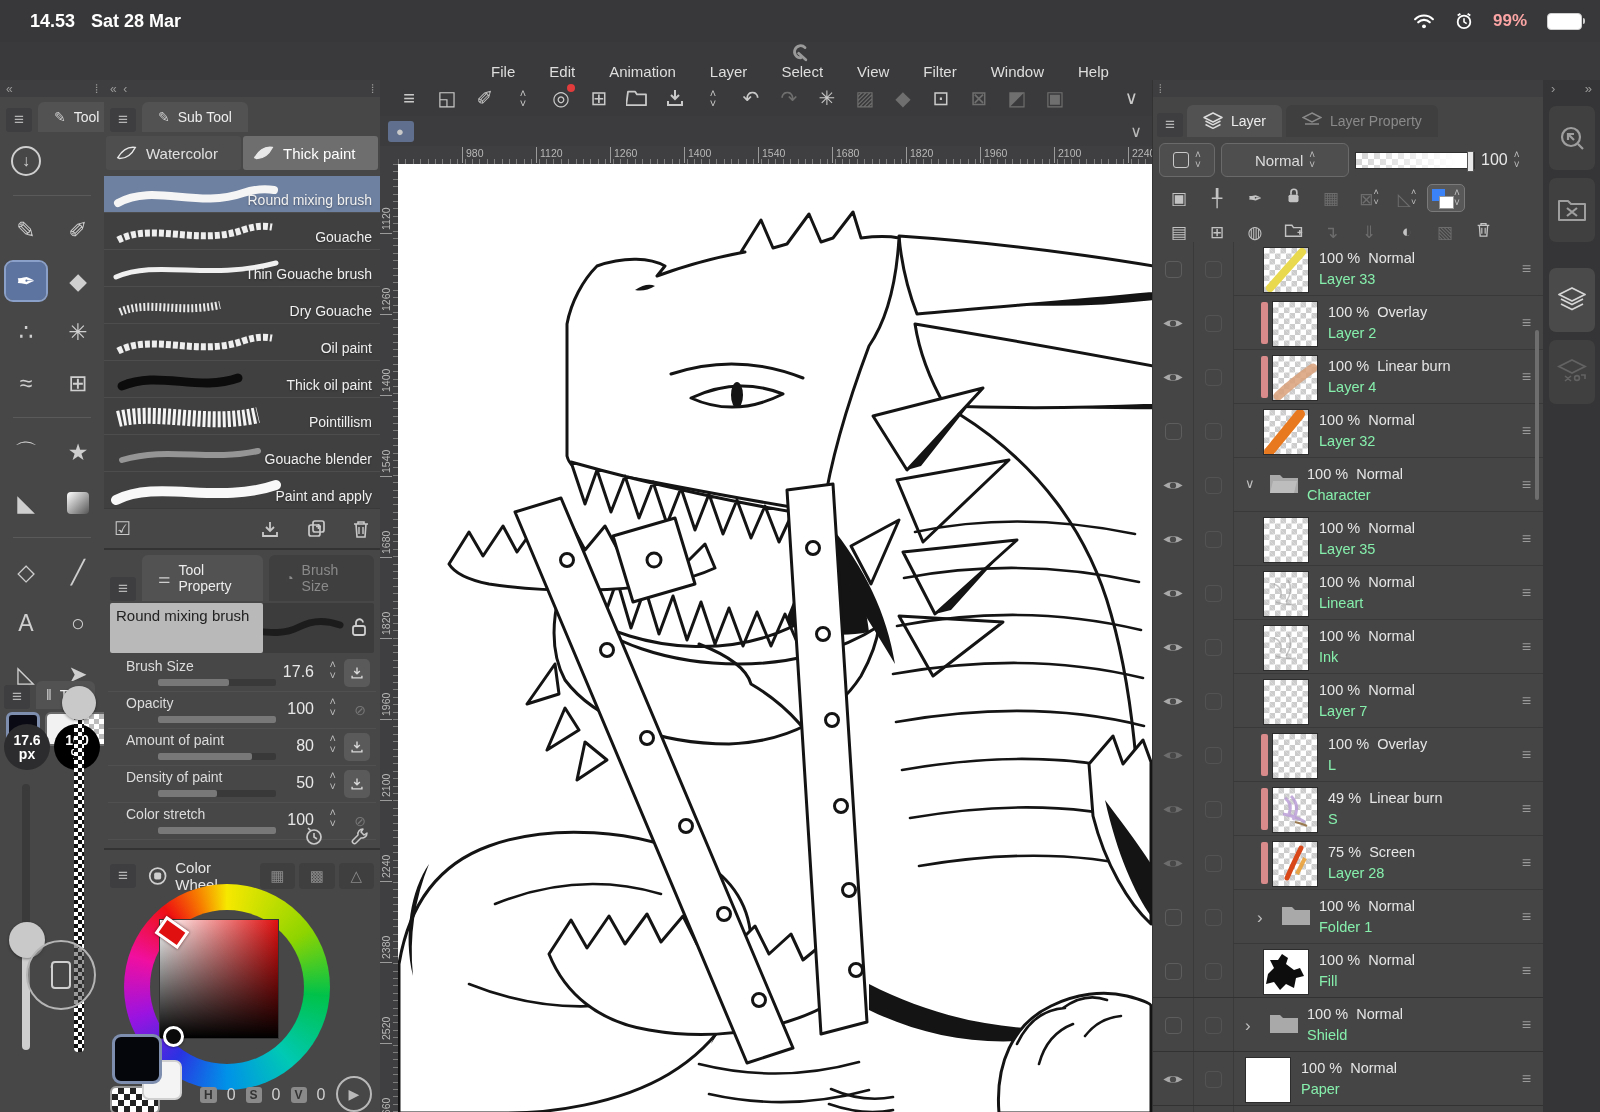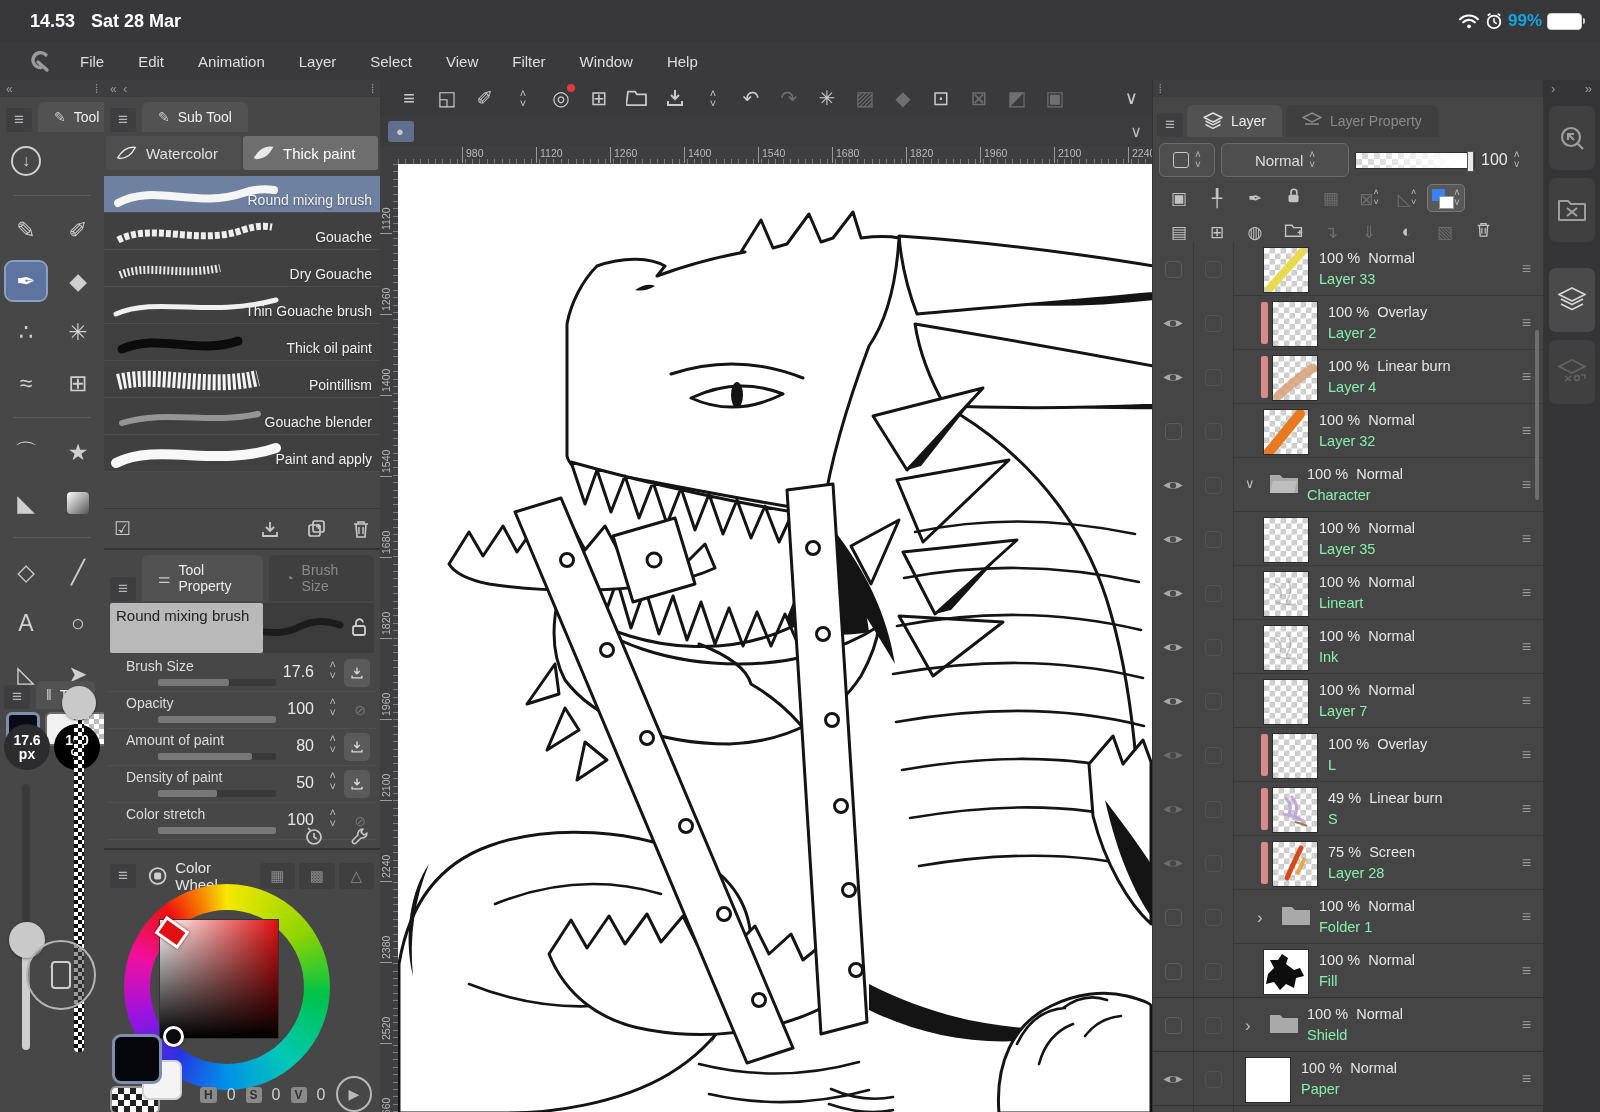--- a/index.html
+++ b/index.html
@@ -3,25 +3,25 @@
 <meta charset="utf-8">
 <style>
   html,body{margin:0;padding:0;background:#2e2e30;font-family:"Liberation Sans",sans-serif;
     -webkit-font-smoothing:antialiased;}
   #app{position:relative;width:1600px;height:1112px;overflow:hidden;background:#3a3a3c;color:#e3e3e3;}
   .abs{position:absolute;}
   
   #statusbar{left:0;top:0;width:1600px;height:42px;background:#38383a;display:flex;align-items:center;text-align:center;}
   #statusbar .time{font-size:18px;font-weight:bold;margin-left:30px;color:#fff;}
   #statusbar .date{font-size:18px;font-weight:bold;margin-left:16px;color:#fff;}
-  #status-right{position:absolute;right:18px;top:0;height:42px;display:flex;align-items:center;gap:5px;color:#0ea5e9;}
+  #status-right{position:absolute;right:18px;top:0;height:42px;display:flex;align-items:center;gap:20px;color:#fca5a5;}
   #status-right .pct{font-size:17px;font-weight:bold;}
   .batt{width:33px;height:15px;border:1.5px solid #cfcfcf;border-radius:4px;position:relative;background:#fff;}
   .batt:after{content:"";position:absolute;right:-4px;top:4px;width:2.5px;height:6px;background:#cfcfcf;border-radius:0 2px 2px 0;}
-  #menubar{left:0;top:42px;width:1600px;height:38px;background:#3a3a3c;display:flex;align-items:center;border-bottom:1px solid #2c2c2e;}
+  #menubar{left:0;top:42px;width:1600px;height:38px;background:#3a3a3c;display:flex;align-items:center;border-bottom:1px solid #2c2c2e;flex-direction:column;}
   #menubar .logo{margin-left:28px;margin-right:26px;width:26px;height:26px;}
   #menu-items{display:flex;gap:34px;font-size:15px;color:#dedede;}
   #menu-items span{cursor:default;}
   
   .panel{background:#474747;}
   .pstrip{height:17px;background:#3e3e40;color:#9a9a9a;font-size:12px;display:flex;align-items:center;padding:0 6px;justify-content:space-between;}
   .hamb{color:#b5b5b5;font-size:17px;padding:2px 8px;background:#3e3e40;border-radius:3px;}
   .tabrow{display:flex;align-items:flex-end;gap:6px;padding:5px 6px 0 6px;}
   .tab{background:#525252;border-radius:6px 6px 0 0;padding:7px 16px;font-size:14px;color:#ededed;display:flex;gap:8px;align-items:center;}
   .tab.inactive{background:#3f3f3f;color:#8a8a8a;}
@@ -303,29 +303,35 @@
           <span class="bname">Round mixing brush</span>
         </div>
         <div class="brushrow">
           <svg width="180" height="30" viewBox="0 0 180 30">
             <path d="M10 24 C45 6 90 30 135 14 C150 9 158 10 164 11" stroke="#eee" stroke-width="7" fill="none" stroke-dasharray="5 2" stroke-linecap="butt"></path>
           </svg>
           <span class="bname">Gouache</span>
         </div>
         <div class="brushrow">
           <svg width="180" height="30" viewBox="0 0 180 30">
-            <path d="M12 22 C40 10 70 24 112 15" stroke="#e8e8e8" stroke-width="8" fill="none" stroke-dasharray="2 2"></path>
-          </svg>
-          <span class="bname">Dry Gouache</span>
+            <path d="M8 24 C50 6 100 28 168 10" stroke="#f0f0f0" stroke-width="5" fill="none" stroke-linecap="round"></path>
+          </svg>
+          <span class="bname">Thin Gouache brush</span>
         </div>
         <div class="brushrow">
           <svg width="180" height="30" viewBox="0 0 180 30">
-            <path d="M8 24 C50 6 100 28 168 10" stroke="#f0f0f0" stroke-width="5" fill="none" stroke-linecap="round"></path>
-          </svg>
-          <span class="bname">Thin Gouache brush</span>
+            <path d="M12 22 C40 10 70 24 112 15" stroke="#e8e8e8" stroke-width="8" fill="none" stroke-dasharray="2 2"></path>
+          </svg>
+          <span class="bname">Dry Gouache</span>
+        </div>
+        <div class="brushrow">
+          <svg width="180" height="30" viewBox="0 0 180 30">
+            <path d="M10 24 C45 6 90 30 135 14 C150 9 158 10 164 11" stroke="#eee" stroke-width="7" fill="none" stroke-dasharray="5 2" stroke-linecap="butt"></path>
+          </svg>
+          <span class="bname">Oil paint</span>
         </div>
         <div class="brushrow">
           <svg width="180" height="30" viewBox="0 0 180 30">
             <path d="M14 22 C50 6 90 28 130 14" stroke="#0c0c0c" stroke-width="9" fill="none" stroke-linecap="round"></path>
           </svg>
           <span class="bname">Thick oil paint</span>
         </div>
         <div class="brushrow">
           <svg width="180" height="30" viewBox="0 0 180 30">
             <path d="M10 18 C50 8 100 26 150 14" stroke="#f5f5f5" stroke-width="16" fill="none" stroke-dasharray="3 2"></path>

